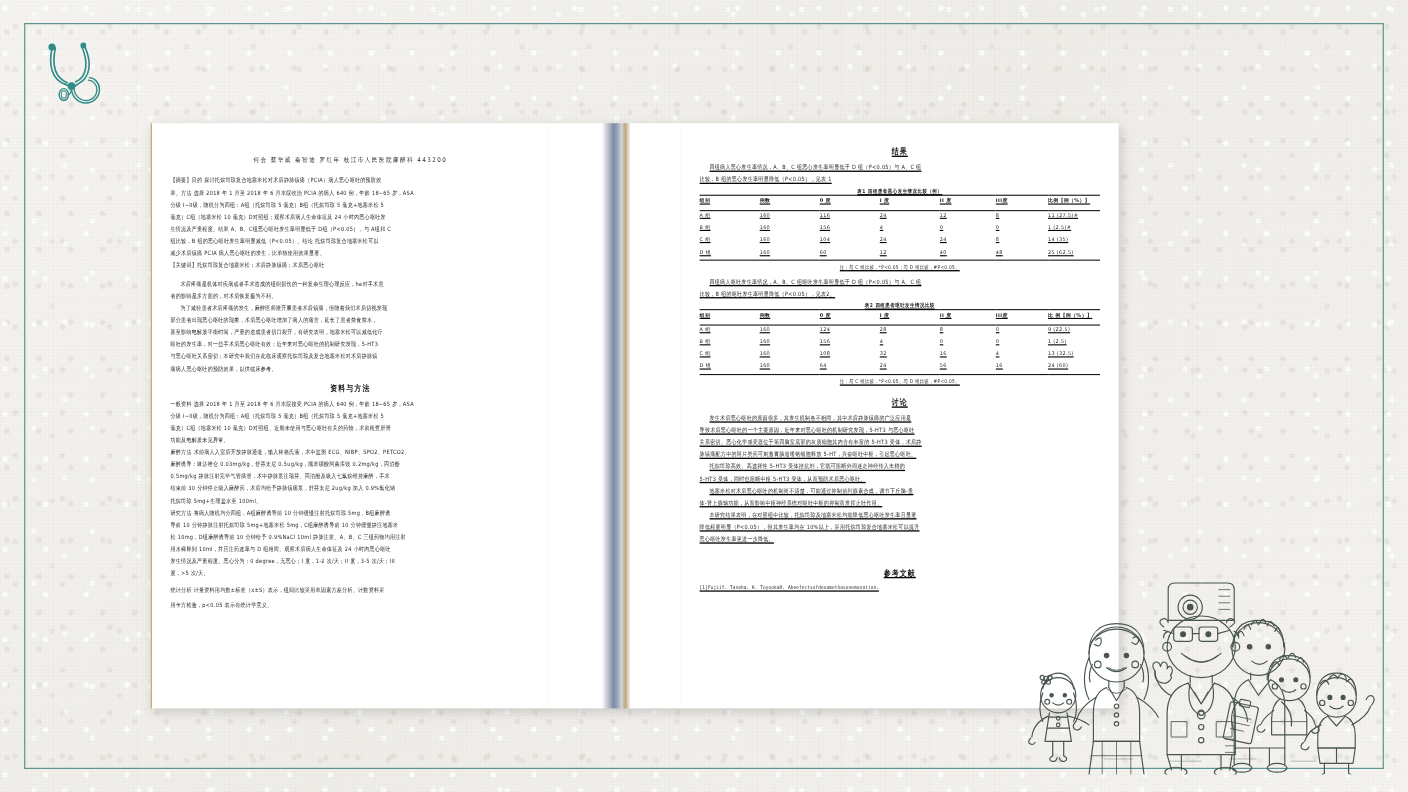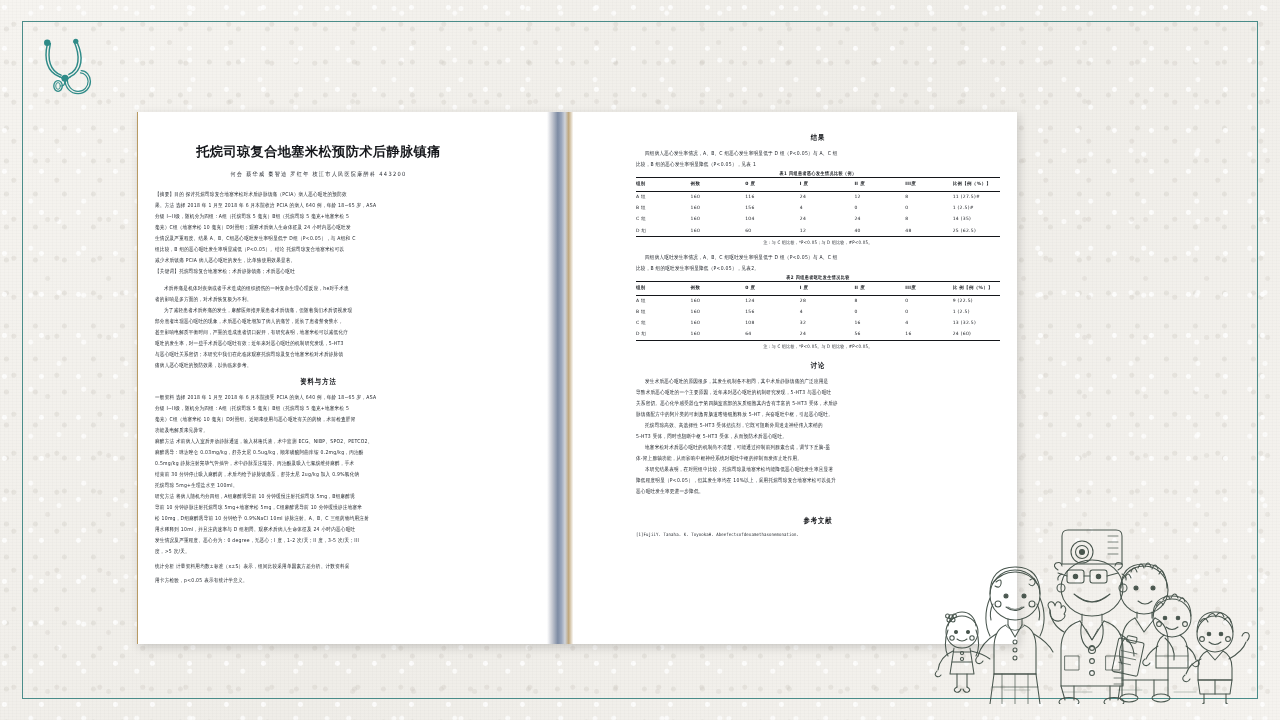--- a/index.html
+++ b/index.html
@@ -235,21 +235,20 @@
     <circle cx="51" cy="12" r="3.4" fill="#2f8b88"></circle>
     <circle cx="37" cy="60" r="4.6" fill="#2f8b88"></circle>
   </svg>
 
   <div id="spread">
 
     <div class="page left">
       <div class="page-inner">
 
         <div class="doc-title">
-          <div>托烷司琼复合地塞米松预防术后静脉镇痛</div>
         </div>
 
         <div class="doc-authors">何会  蔡华威  秦智迪  罗红年      枝江市人民医院麻醉科 443200</div>
 
         <div class="abstract-block">
           <div class="p">【摘要】目的 探讨托烷司琼复合地塞米松对术后静脉镇痛（PCIA）病人恶心呕吐的预防效</div>
           <div class="p">果。方法 选择 2018 年 1 月至 2018 年 6 月本院收治 PCIA 的病人 640 例，年龄 18~65 岁，ASA</div>
           <div class="p">分级 I~II级，随机分为四组：A组（托烷司琼 5 毫克）B组（托烷司琼 5 毫克+地塞米松 5</div>
           <div class="p">毫克）C组（地塞米松 10 毫克）D对照组；观察术后病人生命体征及 24 小时内恶心呕吐发</div>
           <div class="p">生情况及严重程度。结果 A、B、C组恶心呕吐发生率明显低于 D组（P&lt;0.05），与 A组和 C</div>
@@ -290,21 +289,21 @@
           <div class="p" style="margin-top:6px">统计分析  计量资料用均数±标准（x±S）表示，组间比较采用单因素方差分析。计数资料采</div>
           <div class="p" style="margin-top:5px">用卡方检验，p&lt;0.05 表示有统计学意义。</div>
         </div>
 
       </div>
     </div>
 
     <div class="gutter"></div>
 
     <div class="page right">
-      <div class="page-inner" style="">
+      <div class="page-inner" style="text-decoration:underline;">
 
         <div class="section-head">结果</div>
 
         <div>
           <div class="p ind">四组病人恶心发生率情况，A、B、C 组恶心发生率明显低于 D 组（P&lt;0.05）与 A、C 组</div>
           <div class="p">比较，B 组的恶心发生率明显降低（P&lt;0.05），见表 1</div>
         </div>
 
         <div class="tbl-cap">表1  四组患者恶心发生情况比较（例）</div>
 

